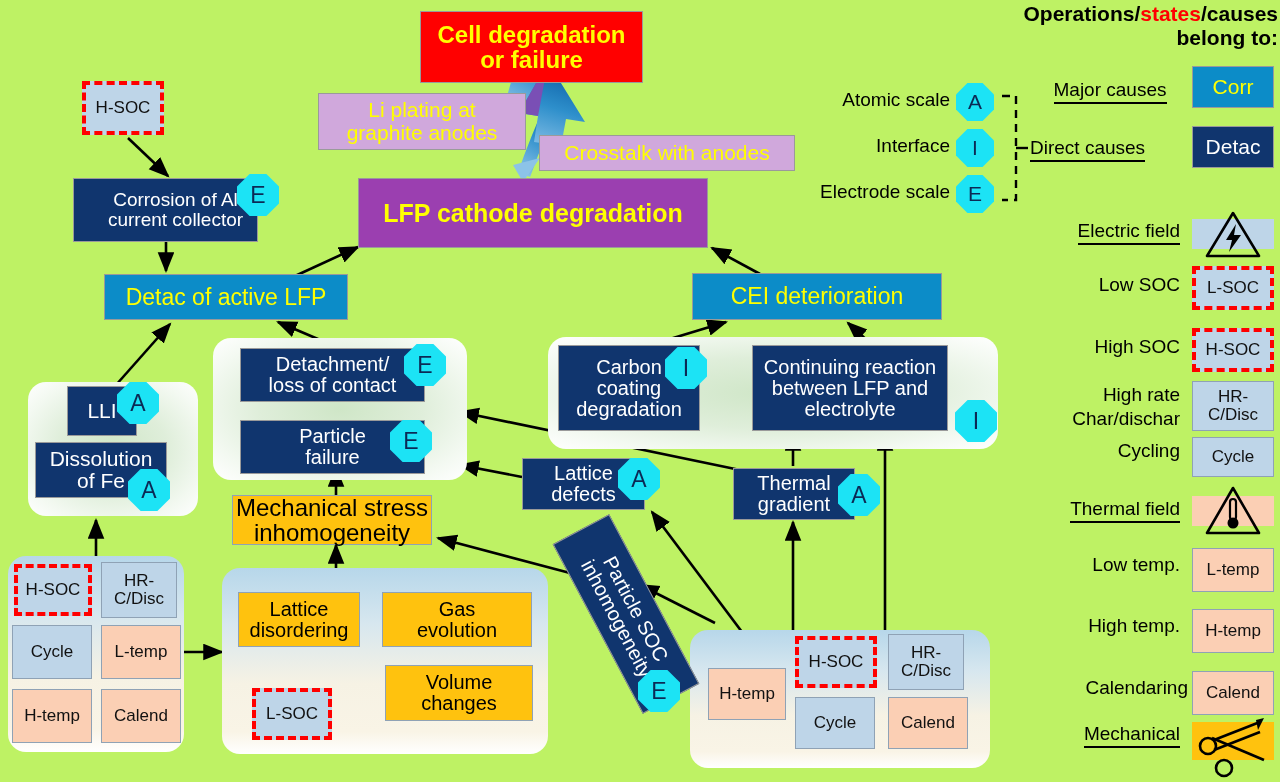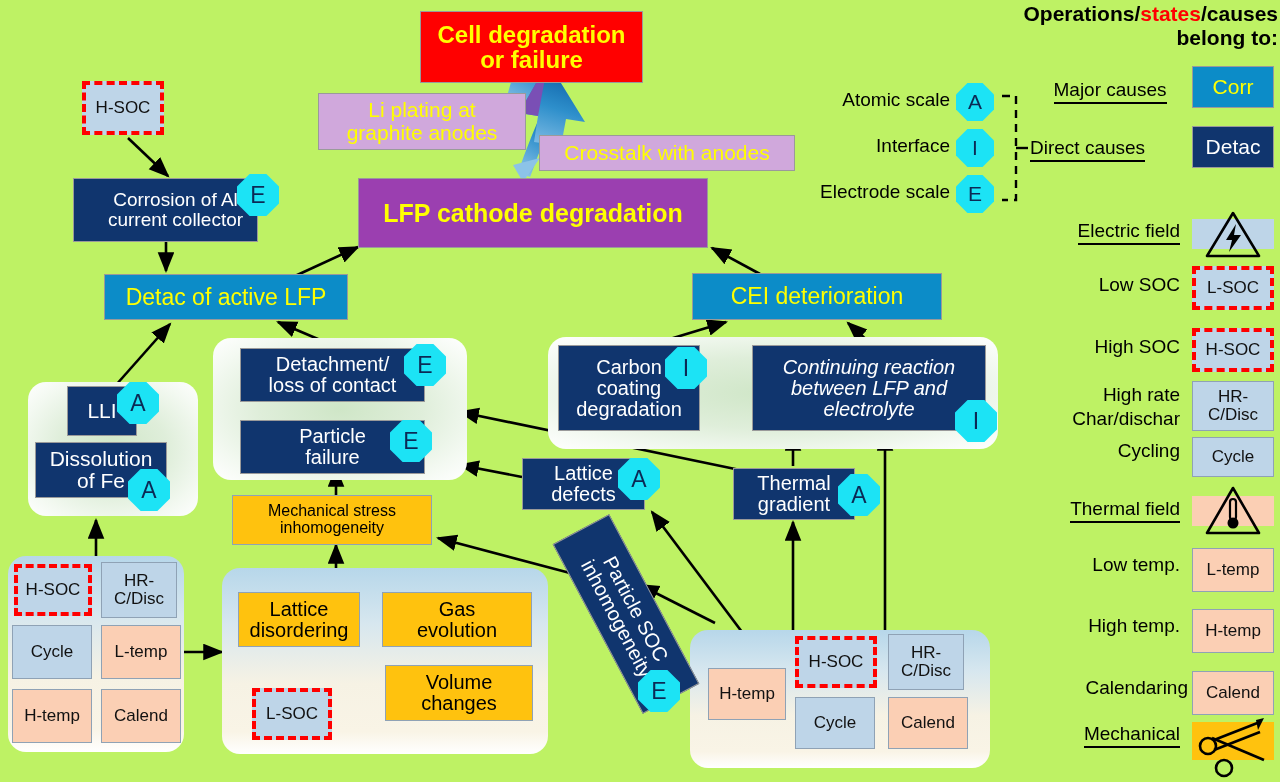--- a/index.html
+++ b/index.html
@@ -154,34 +154,34 @@
 
   <div class="abs box n-navy" style="left:240px;top:420px;width:185px;height:54px;font-size:20px;white-space:pre-line;">Particle
 failure</div>
   <div class="abs oct" style="left:390px;top:420px;width:42px;height:42px;font-size:23px;">E</div>
 
   <div class="abs box n-navy" style="left:558px;top:345px;width:142px;height:86px;font-size:20px;white-space:pre-line;">Carbon
 coating
 degradation</div>
   <div class="abs oct" style="left:665px;top:347px;width:42px;height:42px;font-size:23px;">I</div>
 
-  <div class="abs box n-navy" style="left:752px;top:345px;width:234px;height:86px;font-size:20px;white-space:pre-line;font-style:italic;">Continuing reaction
+  <div class="abs box n-navy" style="left:752px;top:345px;width:196px;height:86px;font-size:20px;white-space:pre-line;">Continuing reaction
 between LFP and
 electrolyte</div>
   <div class="abs oct" style="left:955px;top:400px;width:42px;height:42px;font-size:23px;">I</div>
 
   <div class="abs box n-navy" style="left:522px;top:458px;width:123px;height:52px;font-size:20px;white-space:pre-line;">Lattice
 defects</div>
   <div class="abs oct" style="left:618px;top:458px;width:42px;height:42px;font-size:23px;">A</div>
 
   <div class="abs box n-navy" style="left:733px;top:468px;width:122px;height:52px;font-size:20px;white-space:pre-line;">Thermal
 gradient</div>
   <div class="abs oct" style="left:838px;top:474px;width:42px;height:42px;font-size:23px;">A</div>
 
-  <div class="abs box n-yellow" style="left:232px;top:495px;width:200px;height:50px;font-size:16px;white-space:pre-line;">Mechanical stress
+  <div class="abs box n-yellow" style="left:232px;top:495px;width:200px;height:50px;font-size:24px;white-space:pre-line;">Mechanical stress
 inhomogeneity</div>
 
   <div class="abs" style="left:506px;top:530px;width:210px;height:180px;">
     <div class="box n-navy rot" style="position:absolute;left:24px;top:52px;width:190px;height:62px;font-size:20px;white-space:pre-line;">Particle SOC
 inhomogeneity</div>
   </div>
   <div class="abs oct" style="left:638px;top:670px;width:42px;height:42px;font-size:23px;">E</div>
 
   <div class="abs box n-yellow" style="left:238px;top:592px;width:122px;height:55px;font-size:20px;white-space:pre-line;">Lattice
 disordering</div>

